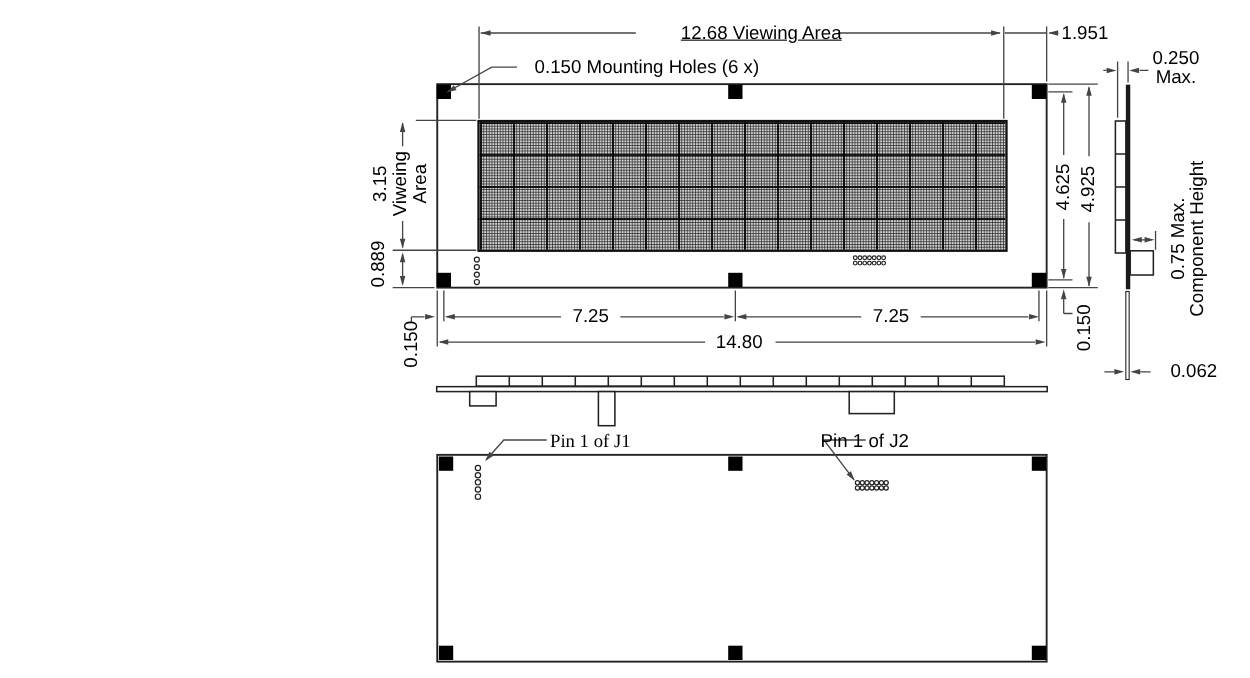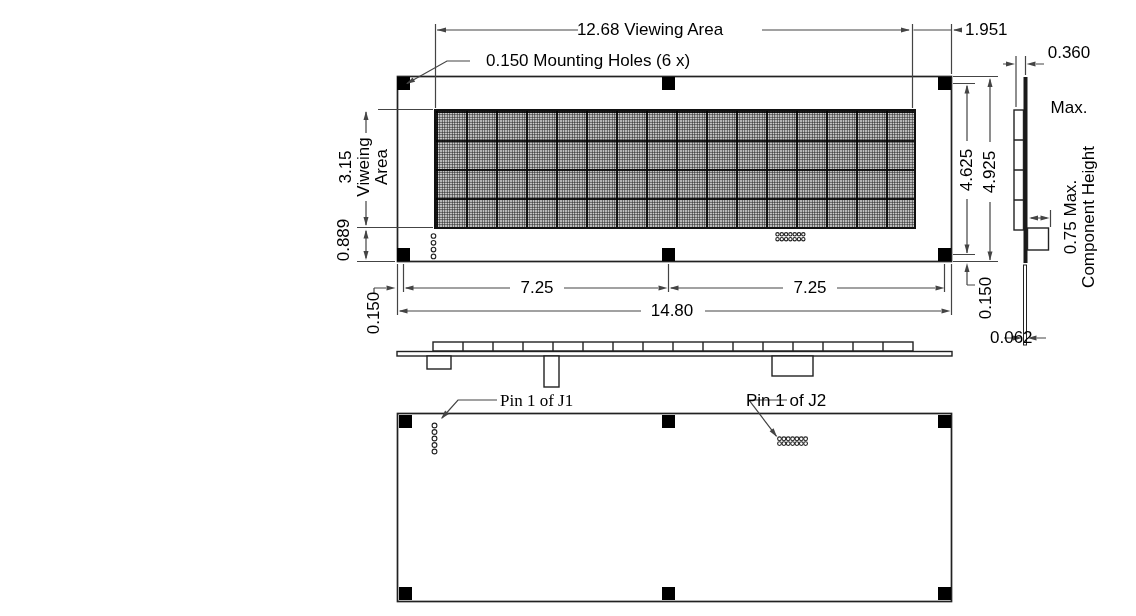--- a/index.html
+++ b/index.html
@@ -205,21 +205,21 @@
       </g>
       <g>
         <path class="dim" d="M787 400 H749 L776.4 436.2"></path>
         <polygon class="arr" points="777,437 769.6,431.3 773.6,428.3"></polygon>
       </g>
     </g>
   </svg>
 
   <div class="viewing-area"></div>
 
-  <div class="lbl ctr" style="left:555px;top:21px;width:190px;">12.68 Viewing Area</div>
+  <div class="lbl ctr" style="left:597px;top:21px;width:190px;text-decoration:underline;">12.68 Viewing Area</div>
   <div class="lbl" style="left:486px;top:52px;">0.150 Mounting Holes (6 x)</div>
   <div class="lbl" style="left:965px;top:21px;">1.951</div>
 
   <div class="rot" style="left:299px;top:140px;width:130px;height:54px;">
     <span>3.15</span>
     <span>Viweing</span>
     <span>Area</span>
   </div>
   <div class="rot" style="left:319px;top:231px;width:50px;height:18px;">
     <span>0.889</span>
@@ -235,24 +235,24 @@
     <span>0.150</span>
   </div>
 
   <div class="rot" style="left:942px;top:161px;width:50px;height:18px;background:#fff;">
     <span>4.625</span>
   </div>
   <div class="rot" style="left:965px;top:163px;width:50px;height:18px;background:#fff;">
     <span>4.925</span>
   </div>
 
-  <div class="lbl ctr" style="left:1040px;top:44px;width:58px;">0.360</div>
-  <div class="lbl ctr" style="left:1040px;top:61px;width:58px;margin-top:38px;">Max.</div>
+  <div class="lbl ctr" style="left:1040px;top:44px;width:58px;">0.250</div>
+  <div class="lbl ctr" style="left:1040px;top:61px;width:58px;">Max.</div>
   <div class="rot" style="left:1000px;top:199px;width:160px;height:36px;">
     <span>0.75 Max.</span>
     <span>Component Height</span>
   </div>
-  <div class="lbl" style="left:990px;top:329px;">0.062</div>
+  <div class="lbl" style="left:1064px;top:329px;">0.062</div>
 
   <div class="lbl" style="left:500px;top:392px;font-family:Liberation Serif, serif;">Pin 1 of J1</div>
   <div class="lbl" style="left:746px;top:392px;">Pin 1 of J2</div>
 
 </div>
 
 </body></html>

